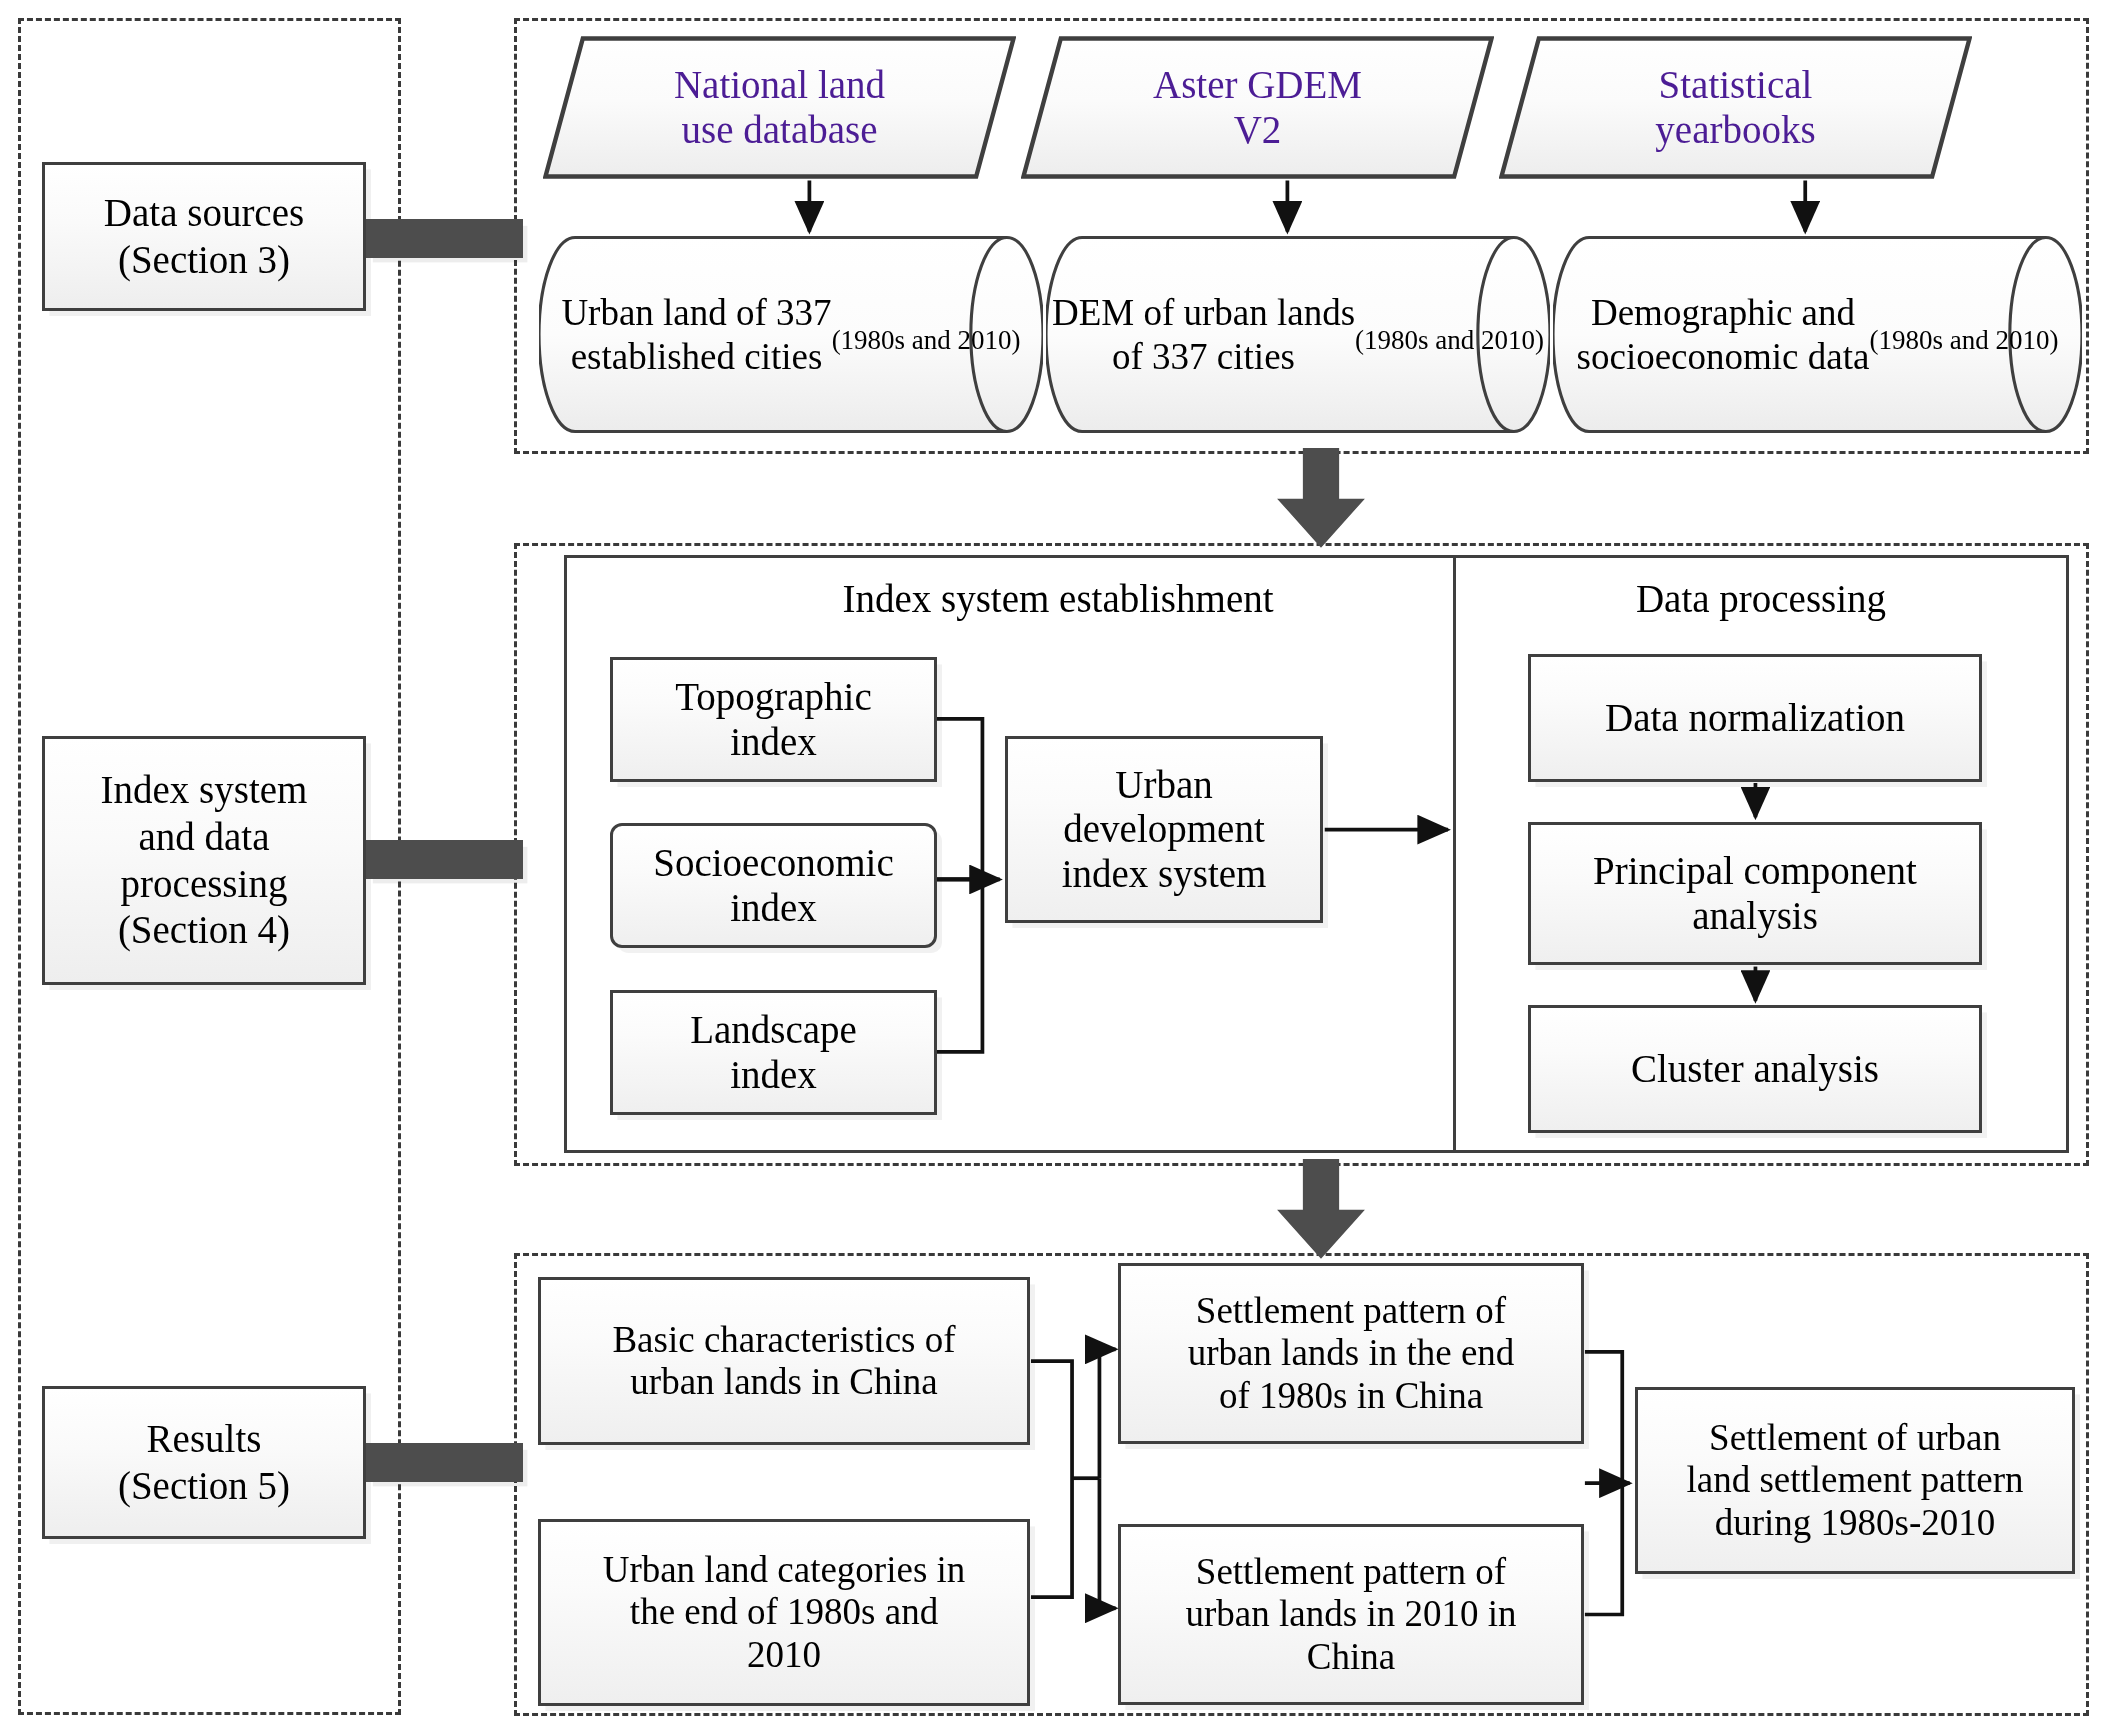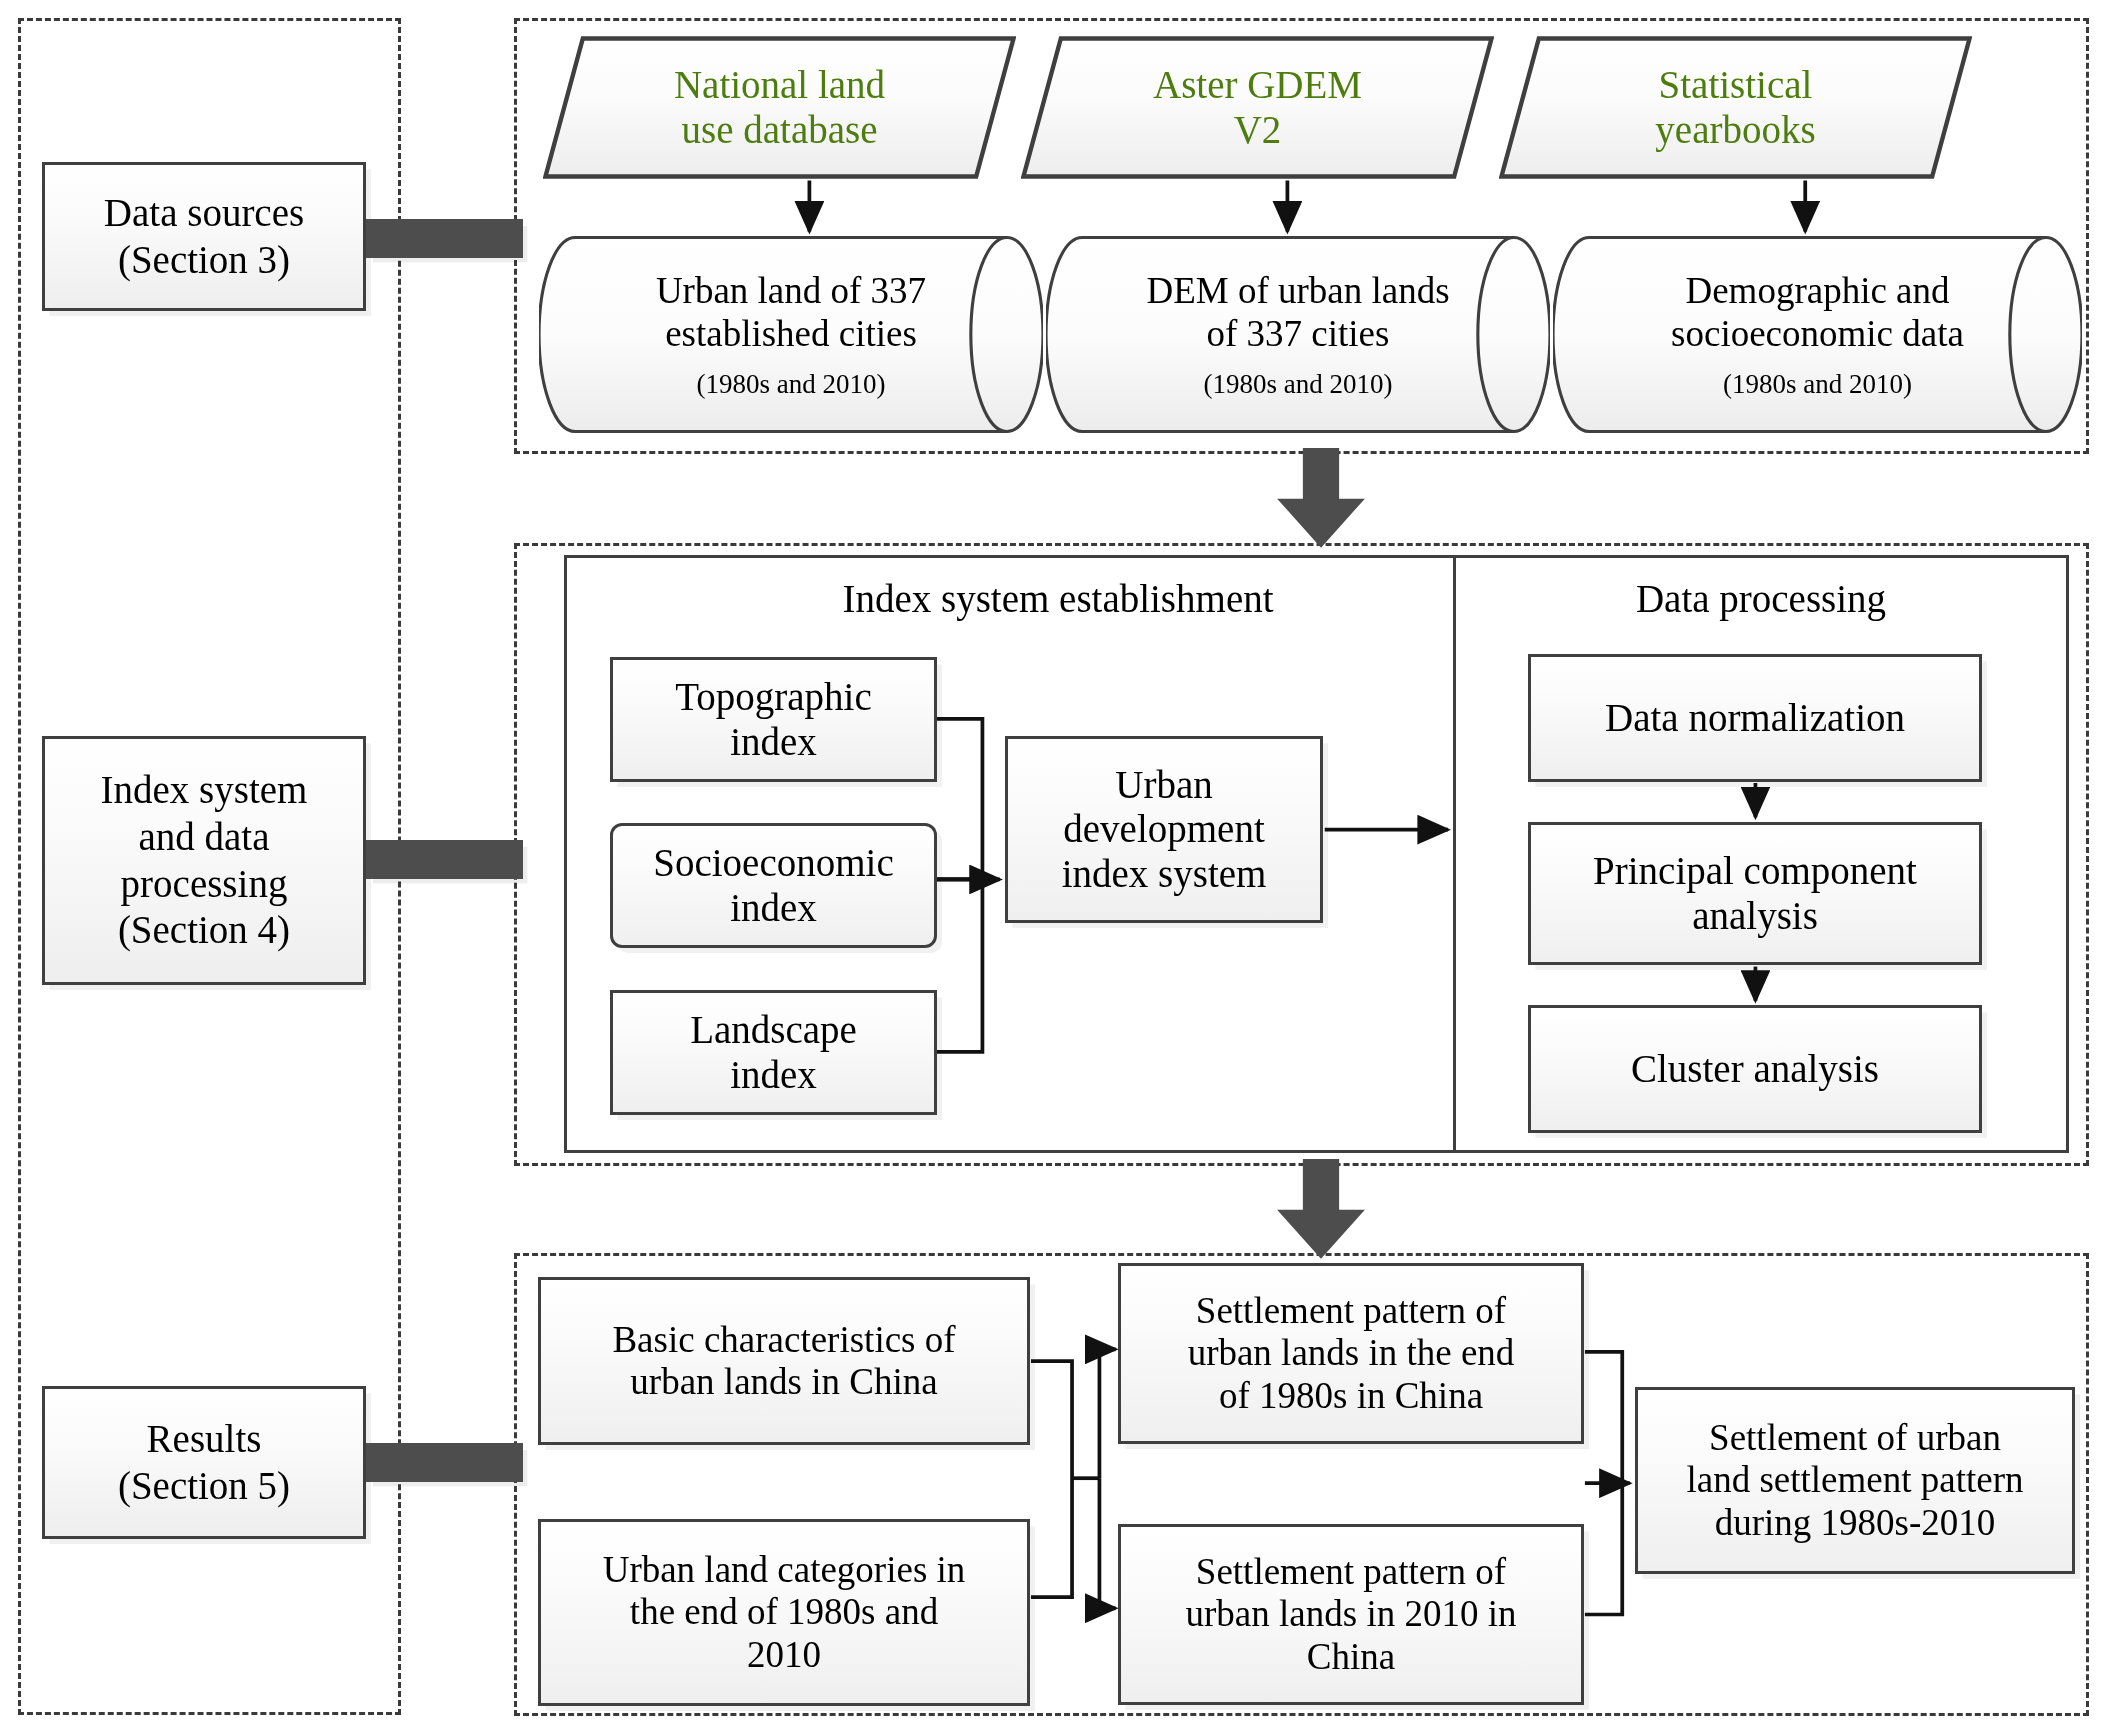--- a/index.html
+++ b/index.html
@@ -54,29 +54,29 @@
     position:absolute;background:#4d4d4d;
     box-shadow:5.6px 5.6px 0 -1.2px rgba(0,0,0,0.07);
   }
 
   
   .para{position:absolute;}
   .para svg{display:block;width:100%;height:100%;}
   .para .ptext{
     position:absolute;left:0;right:0;top:0;bottom:0;
     display:flex;align-items:center;justify-content:center;text-align:center;
-    font-size:39px;line-height:1.15;color:#4d7c0f;
+    font-size:39px;line-height:1.15;color:#4c1d95;
   }
 
   
   .cyl{position:absolute;}
   .cyl svg{display:block;width:100%;height:100%;}
   .cyl .ctext{
     position:absolute;left:0;right:0;top:0;bottom:0;
-    display:flex;flex-direction:column;align-items:center;justify-content:center;
+    display:flex;align-items:center;justify-content:center;
     text-align:center;color:#000;
   }
   .cyl .cmain{font-size:37px;line-height:1.18;}
   .cyl .csub{font-size:27px;line-height:1.2;margin-top:12px;}
 
   
   .lines{position:absolute;left:0;top:0;width:2108px;height:1734px;pointer-events:none;}
 
   
   .bigarrow{position:absolute;}

